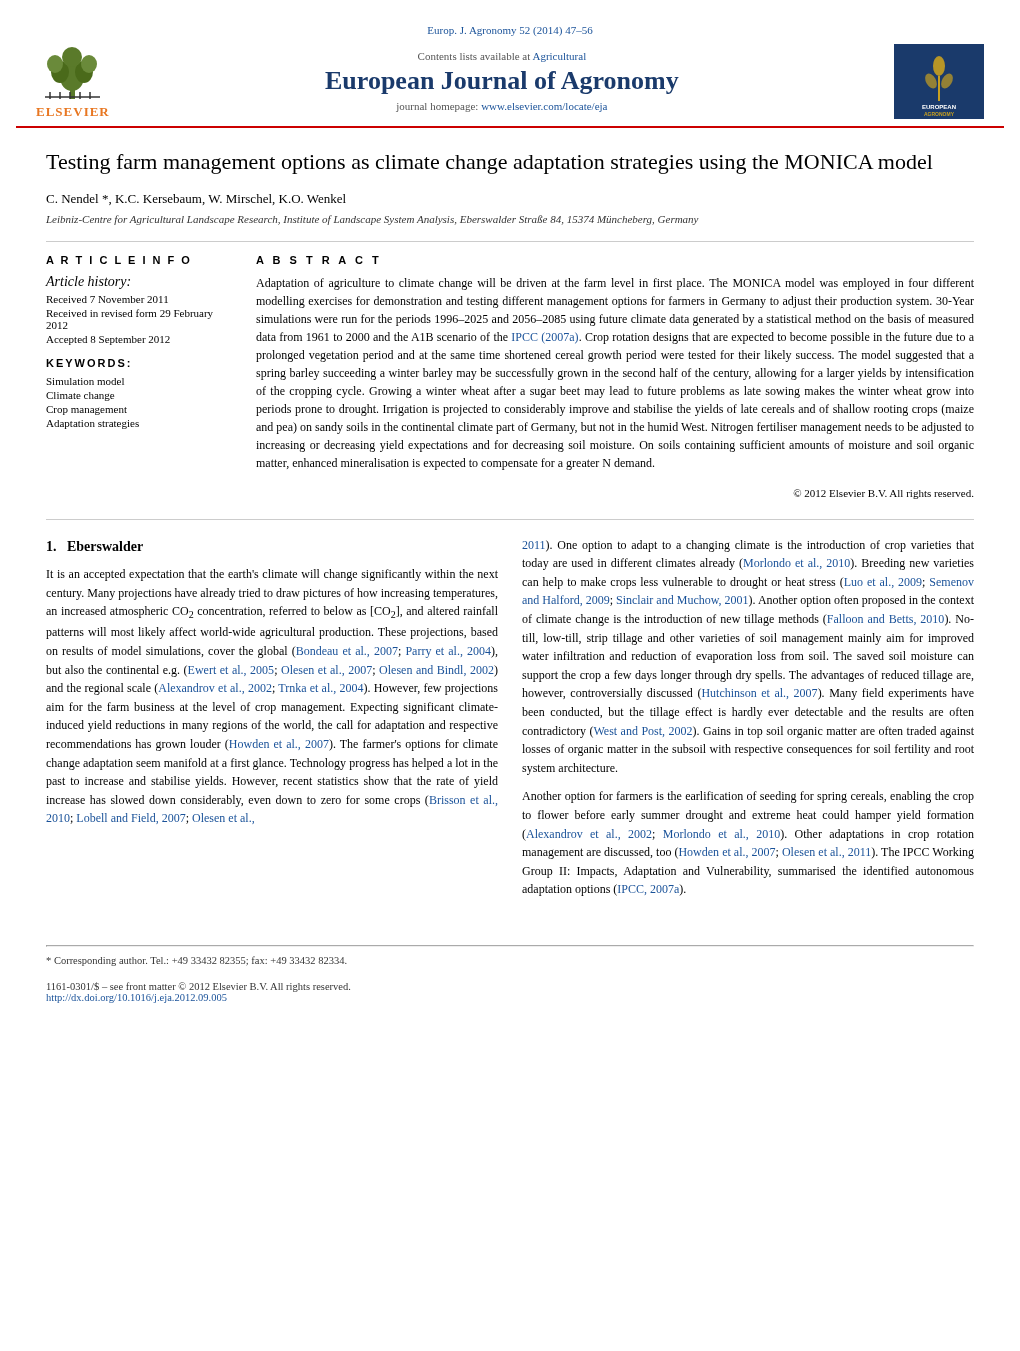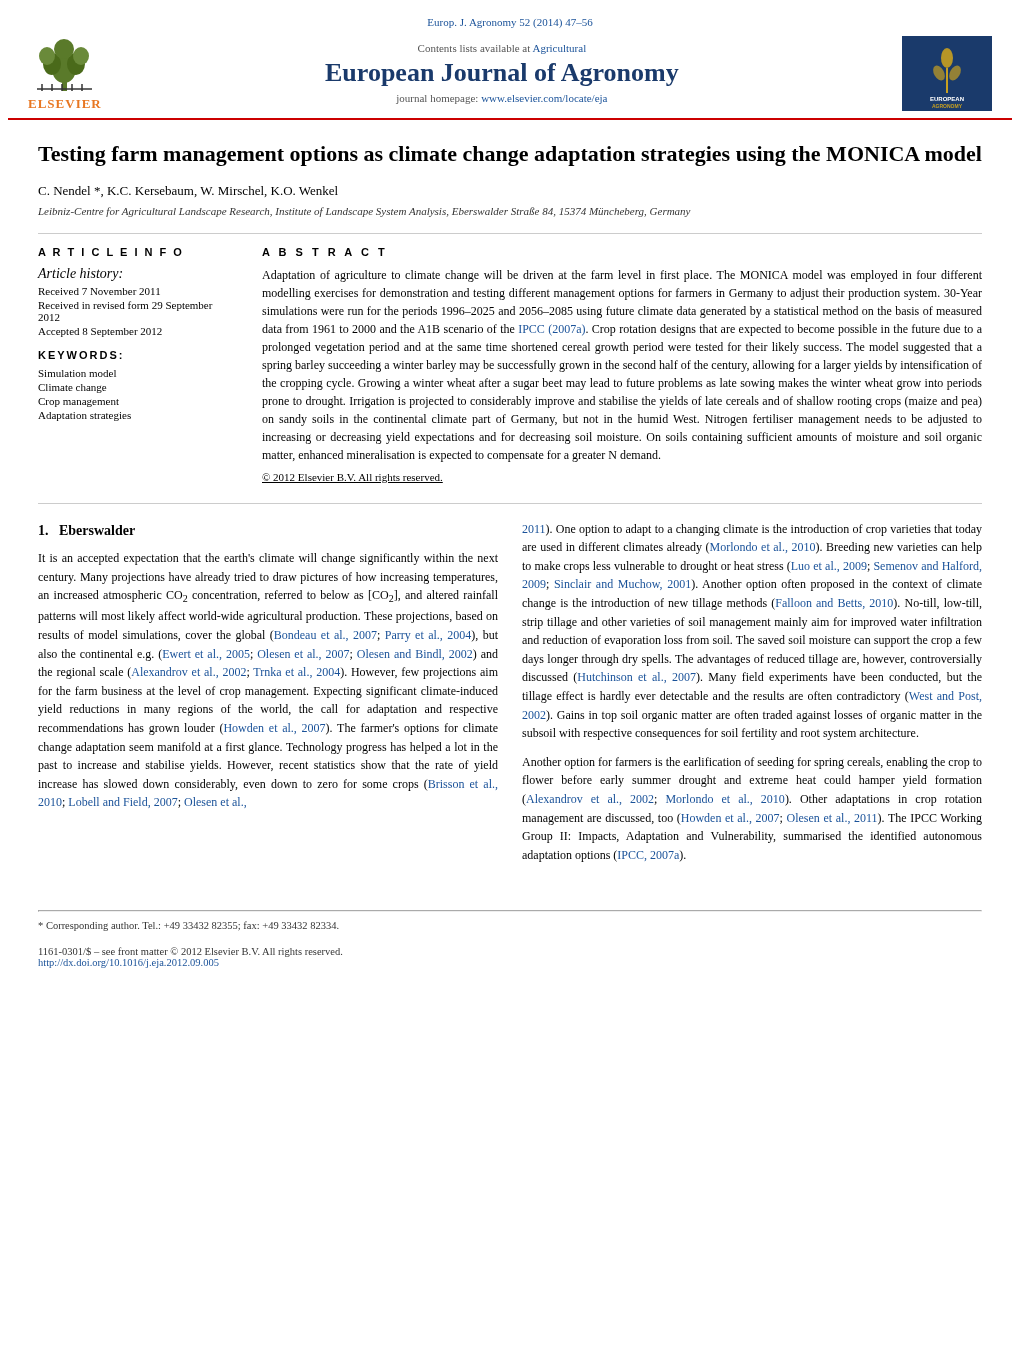--- a/index.html
+++ b/index.html
@@ -9,21 +9,21 @@
       width: 1020px;
       min-height: 1351px;
       font-size: 13px;
       color: #000;
     }
 
     .page {
       width: 1020px;
       min-height: 1351px;
       background: #fff;
-      padding: 8px;
+      padding: 16px;
     }
 
     
     .journal-header {
       border-bottom: 2px solid #c00;
       padding: 8px 20px 0 20px;
     }
 
     .header-top {
       text-align: center;
@@ -84,21 +84,21 @@
       font-weight: bold;
     }
 
     
     .article-content {
       padding: 20px 30px;
     }
 
     .article-title {
       font-size: 22px;
-      font-weight: bold;
+      font-weight: normal;
       color: #000;
       margin-bottom: 14px;
       line-height: 1.3;
       font-family: 'Times New Roman', serif;
     }
 
     .authors {
       font-size: 13px;
       margin-bottom: 6px;
       color: #000;
@@ -113,21 +113,21 @@
 
     .divider-line {
       border: none;
       border-top: 1px solid #ccc;
       margin: 12px 0;
     }
 
     
     .two-col {
       display: flex;
-      gap: 34px;
+      gap: 20px;
       margin-bottom: 20px;
     }
 
     .article-info {
       width: 190px;
       flex-shrink: 0;
       font-size: 11.5px;
     }
 
     .article-info h3 {
@@ -187,24 +187,23 @@
       text-align: justify;
       color: #000;
     }
 
     .abstract-text .link {
       color: #1a5299;
       text-decoration: none;
     }
 
     .copyright-line {
-      text-align: left;
-      font-size: 11px;
-      margin-top: 7px;
-      text-decoration: underline;
+      text-align: right;
+      font-size: 11px;
+      margin-top: 15px;
     }
 
     
     .body-two-col {
       display: flex;
       gap: 24px;
       margin-top: 16px;
     }
 
     .body-left, .body-right {
@@ -349,21 +348,21 @@
     <div class="affiliation">Leibniz-Centre for Agricultural Landscape Research, Institute of Landscape System Analysis, Eberswalder Straße 84, 15374 Müncheberg, Germany</div>
 
     <hr class="divider-line">
 
     <div class="two-col">
 
       <div class="article-info">
         <h3>A R T I C L E   I N F O</h3>
         <div class="section-label">Article history:</div>
         <div class="date-item">Received 7 November 2011</div>
-        <div class="date-item">Received in revised form 29 September 2012</div>
+        <div class="date-item">Received in revised form 29 February 2012</div>
         <div class="date-item">Accepted 8 September 2012</div>
 
         <div class="keywords-section">
           <h3>Keywords:</h3>
           <div class="keyword">Simulation model</div>
           <div class="keyword">Climate change</div>
           <div class="keyword">Crop management</div>
           <div class="keyword">Adaptation strategies</div>
         </div>
       </div>

